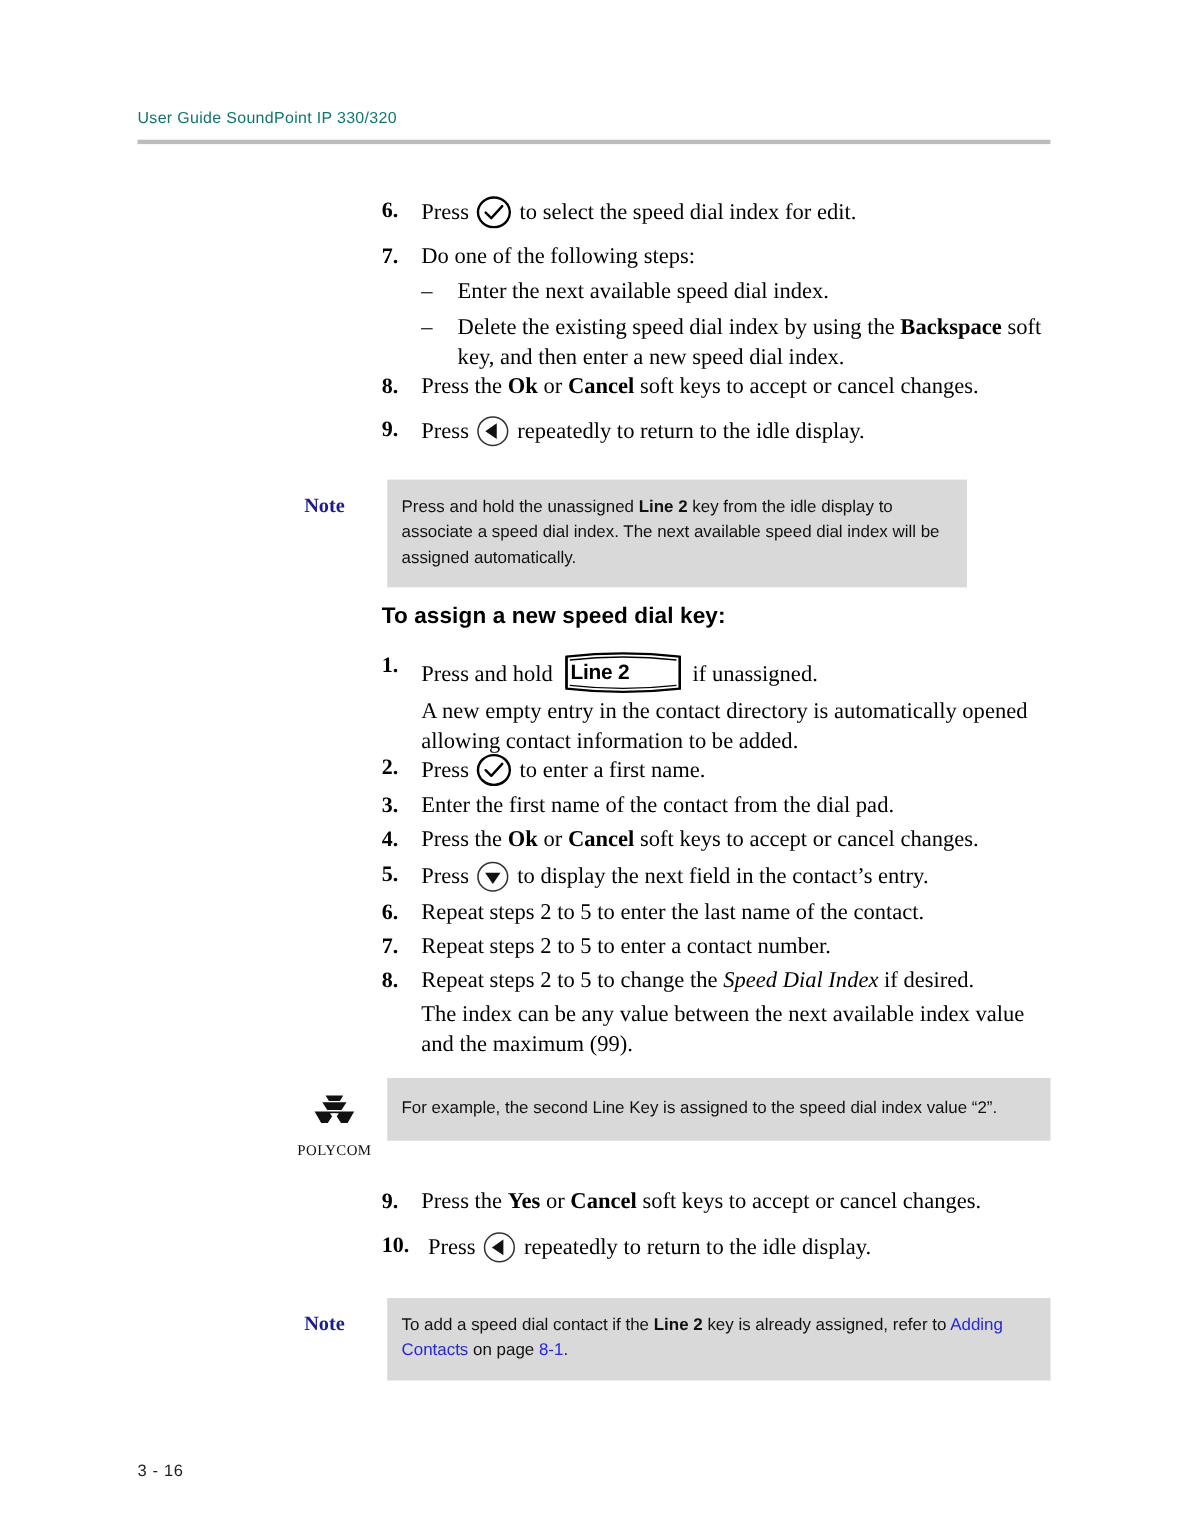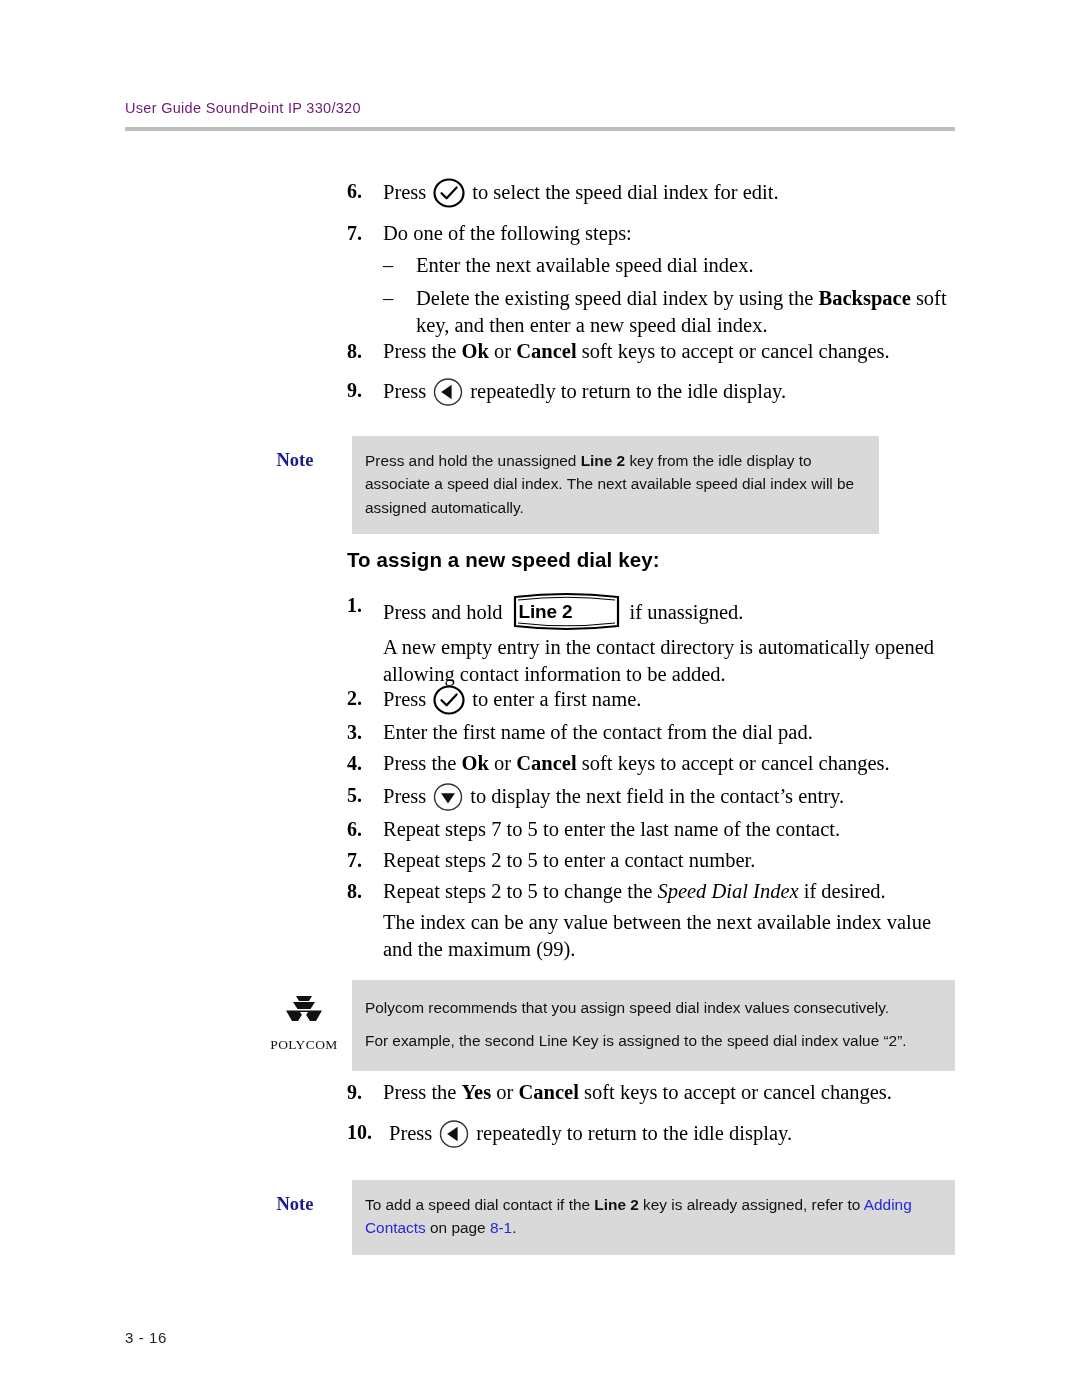--- a/index.html
+++ b/index.html
@@ -20,21 +20,21 @@
   .page-header {
     position: absolute;
     left: 125px;
     top: 100px;
     width: 830px;
   }
   .header-text {
     font-family: "Liberation Sans", sans-serif;
     font-size: 14.5px;
     letter-spacing: 0.3px;
-    color: #701a75;
+    color: #0f766e;
   }
   .header-rule {
     margin-top: 11px;
     height: 4px;
     background: #bdbdbd;
     width: 830px;
   }
 
   
   .content {
@@ -268,21 +268,21 @@
   <div class="step" style="left:347px; top:782px; width:620px;">
     <span class="num">5.</span>
     <span class="body"><span>Press</span><span class="keyicon"><svg width="32" height="30" viewBox="0 0 32 30">
             <ellipse cx="16" cy="15" rx="13.5" ry="13" fill="none" stroke="#333" stroke-width="1.4"></ellipse>
             <path d="M9 11.3 L23 11.3 L16 21.6 Z" fill="#111"></path>
           </svg></span><span>to display the next field in the contact’s entry.</span></span>
   </div>
 
   <div class="step" style="left:347px; top:816px; width:620px;">
     <span class="num">6.</span>
-    <span class="body">Repeat steps 7 to 5 to enter the last name of the contact.</span>
+    <span class="body">Repeat steps 2 to 5 to enter the last name of the contact.</span>
   </div>
 
   <div class="step" style="left:347px; top:847px; width:620px;">
     <span class="num">7.</span>
     <span class="body">Repeat steps 2 to 5 to enter a contact number.</span>
   </div>
 
   <div class="step" style="left:347px; top:878px; width:620px;">
     <span class="num">8.</span>
     <span class="body"><span>Repeat steps 2 to 5 to change the </span><i class="it">Speed Dial Index</i><span> if desired.</span></span>
@@ -294,21 +294,20 @@
     <div class="logo-mark">
       <svg width="44" height="38" viewBox="0 0 44 38">
         <path d="M14 2 H30 L27 7 H17 Z" fill="#111"></path>
         <path d="M11 8 H33 L28.5 15 H15.5 Z" fill="#111"></path>
         <path d="M4 16.5 H40 L34 27 H28 L22 17.5 L16 27 H10 Z" fill="#111"></path>
         <path d="M18 18 L22 24 L26 18 Z" fill="#fff"></path>
       </svg>
       <div class="logo-word">POLYCOM</div>
     </div>
     <div class="box" style="width:603px; padding-top:16px; padding-bottom:18px;">
-      <div style="margin-bottom:10px;">Polycom recommends that you assign speed dial index values consecutively.</div>
       <div>For example, the second Line Key is assigned to the speed dial index value “2”.</div>
     </div>
   </div>
 
   <div class="step" style="left:347px; top:1079px; width:620px;">
     <span class="num">9.</span>
     <span class="body"><span>Press the </span><b class="kw">Yes</b><span> or </span><b class="kw">Cancel</b><span> soft keys to accept or cancel changes.</span></span>
   </div>
 
   <div class="step" style="left:347px; top:1119px; width:620px;">

